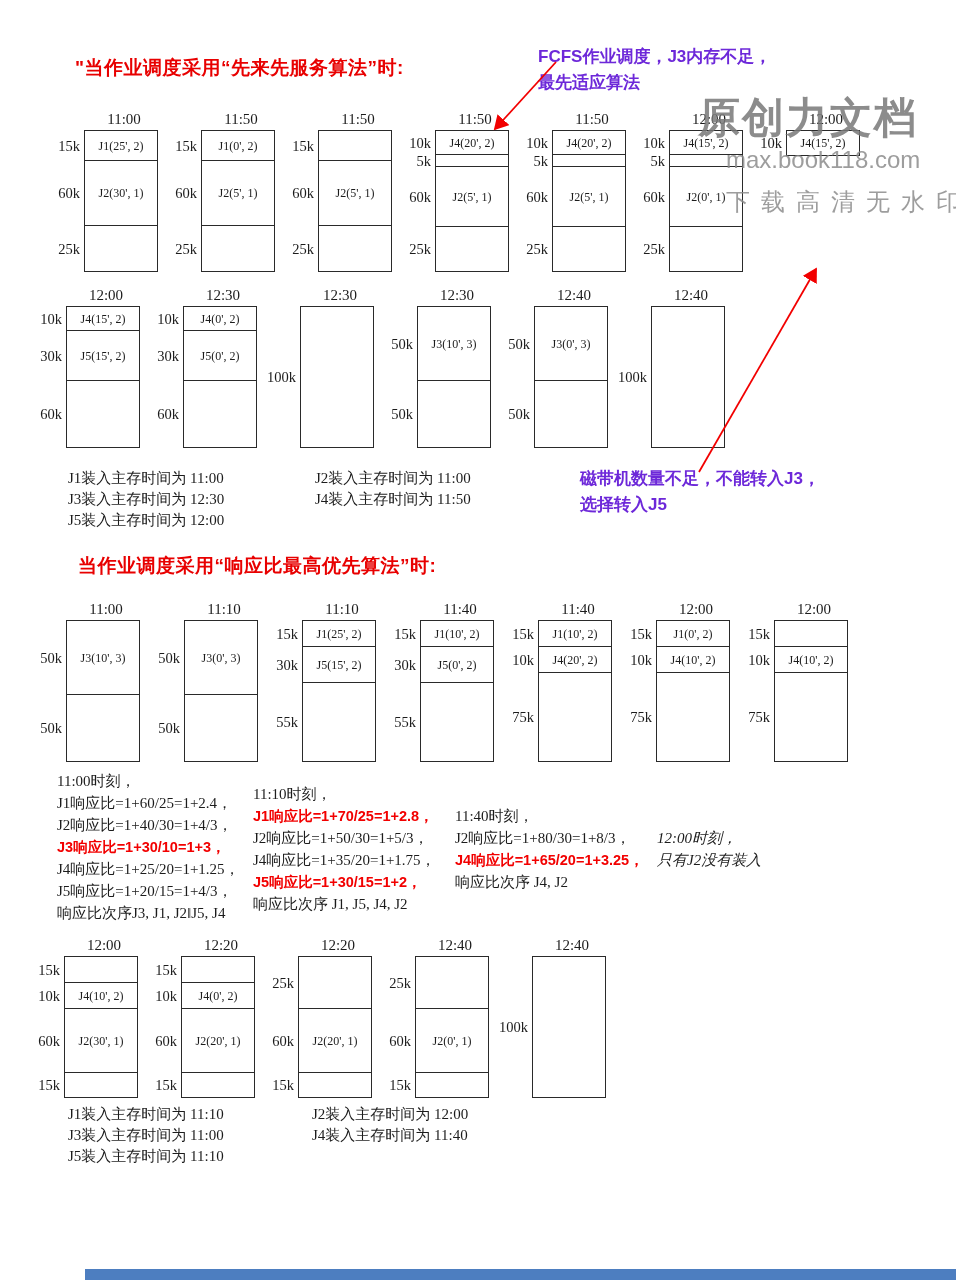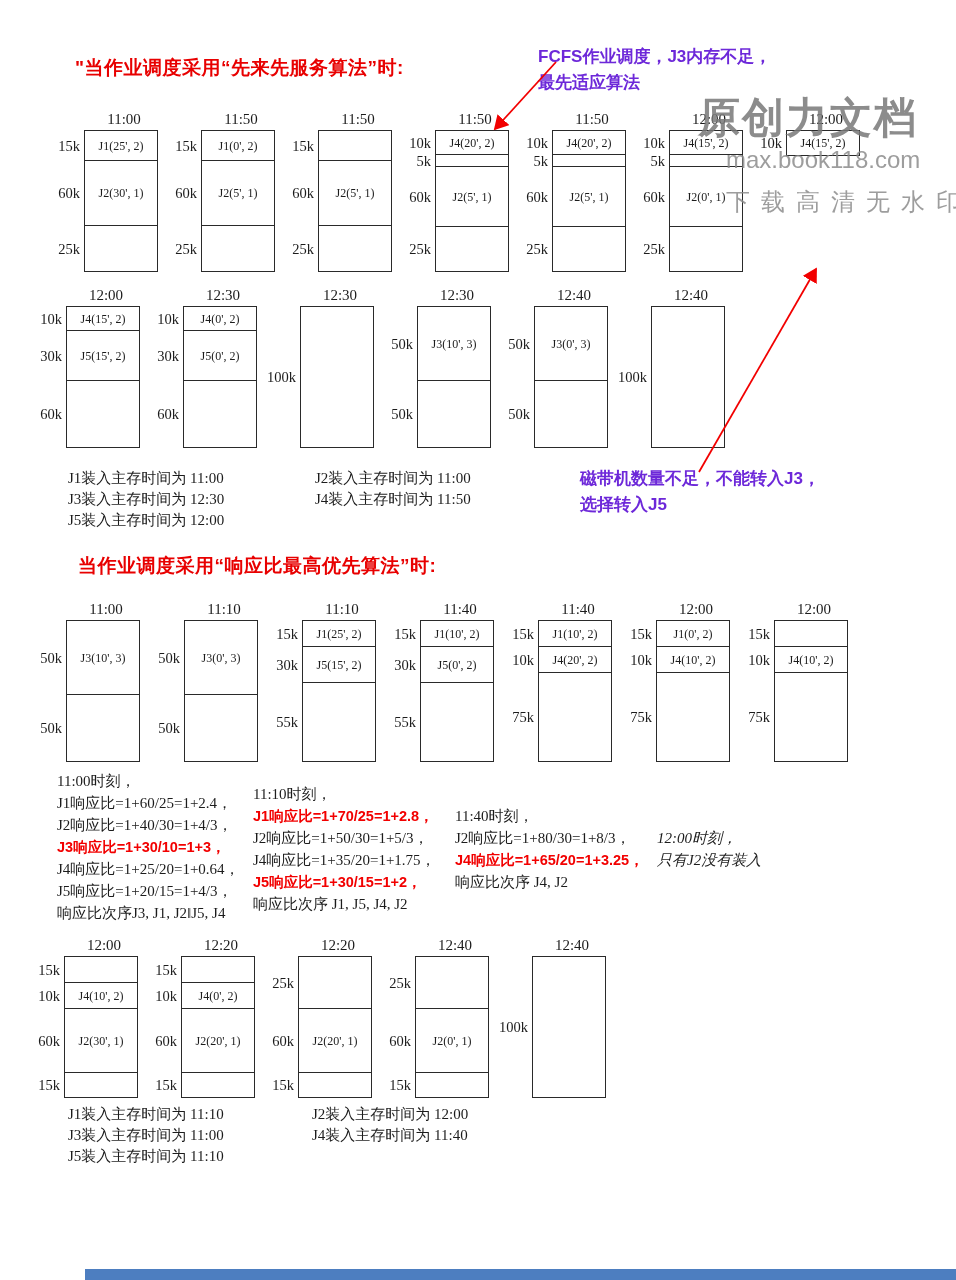--- a/index.html
+++ b/index.html
@@ -448,21 +448,21 @@
   <div>选择转入J5</div>
 </div>
 
 <div class="abs sec-title" style="left:78px;top:553px;">当作业调度采用“响应比最高优先算法”时:</div>
 
 <div class="abs rcol" style="left:45px;top:770px;margin-left:12px;">
     <div class="line">11:00时刻，</div>
     <div class="line">J1响应比=1+60/25=1+2.4，</div>
     <div class="line">J2响应比=1+40/30=1+4/3，</div>
     <div class="line red">J3响应比=1+30/10=1+3，</div>
-    <div class="line">J4响应比=1+25/20=1+0.64，</div>
+    <div class="line">J4响应比=1+25/20=1+1.25，</div>
     <div class="line">J5响应比=1+20/15=1+4/3，</div>
     <div class="line">响应比次序J3, J1, J2‖J5, J4</div>
   </div>
 <div class="abs rcol" style="left:253px;top:783px;">
     <div class="line">11:10时刻，</div>
     <div class="line red">J1响应比=1+70/25=1+2.8，</div>
     <div class="line">J2响应比=1+50/30=1+5/3，</div>
     <div class="line">J4响应比=1+35/20=1+1.75，</div>
     <div class="line red">J5响应比=1+30/15=1+2，</div>
     <div class="line">响应比次序 J1, J5, J4, J2</div>

